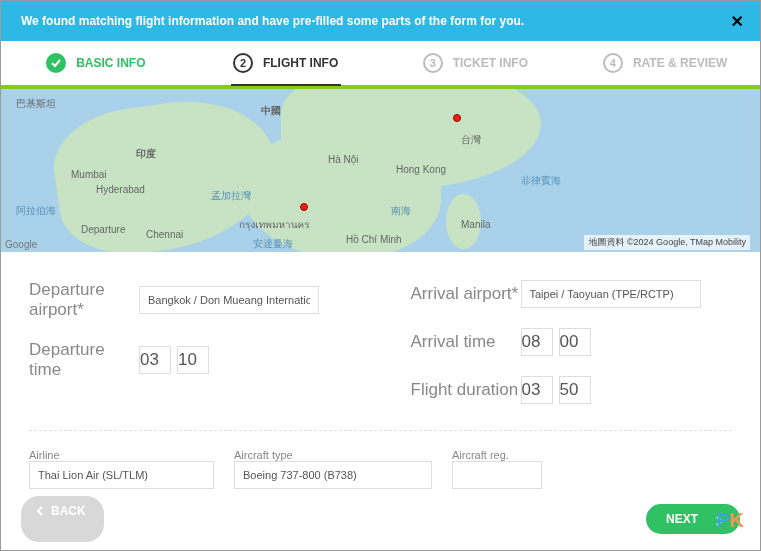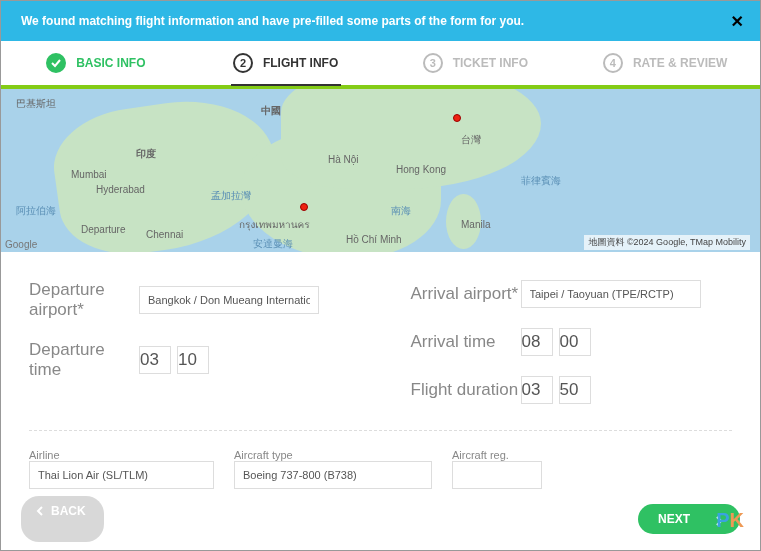--- a/index.html
+++ b/index.html
@@ -53,21 +53,21 @@
   .row2 { display:flex; gap: 20px; padding: 0 28px; }
   .grp { display:flex; flex-direction:column; }
   .grp label { font-size:11px; color:#888; }
   .grp input.airline { width:185px; }
   .grp input.atype { width:198px; }
   .grp input.areg { width:90px; }
 
   
   .footer { position:absolute; left:0; right:0; bottom:8px; display:flex; justify-content:space-between; align-items:center; padding: 0 20px; }
   .btn-back { background:#d8d8d8; color:#fff; font-weight:bold; font-size:12px; border:none; border-radius:18px; padding: 8px 18px 24px 14px; display:flex; align-items:center; gap:6px; cursor:pointer;}
-  .btn-next { background:#2fc163; color:#fff; font-weight:bold; font-size:12px; border:none; border-radius:18px; padding: 8px 16px 8px 20px; display:flex; align-items:flex-end; gap:24px; cursor:pointer;}
+  .btn-next { background:#2fc163; color:#fff; font-weight:bold; font-size:12px; border:none; border-radius:18px; padding: 8px 16px 8px 20px; display:flex; align-items:flex-end; gap:16px; cursor:pointer;}
   .btn-back svg, .btn-next svg { display:block; }
 
   .watermark { position:absolute; right:16px; bottom:18px; font-size:20px; font-weight:900; letter-spacing:0; pointer-events:none; }
   .watermark .p { color:#3aa3e0; }
   .watermark .k { color:#e95; }
 </style>
 </head>
 <body>
 
 <div class="window">

